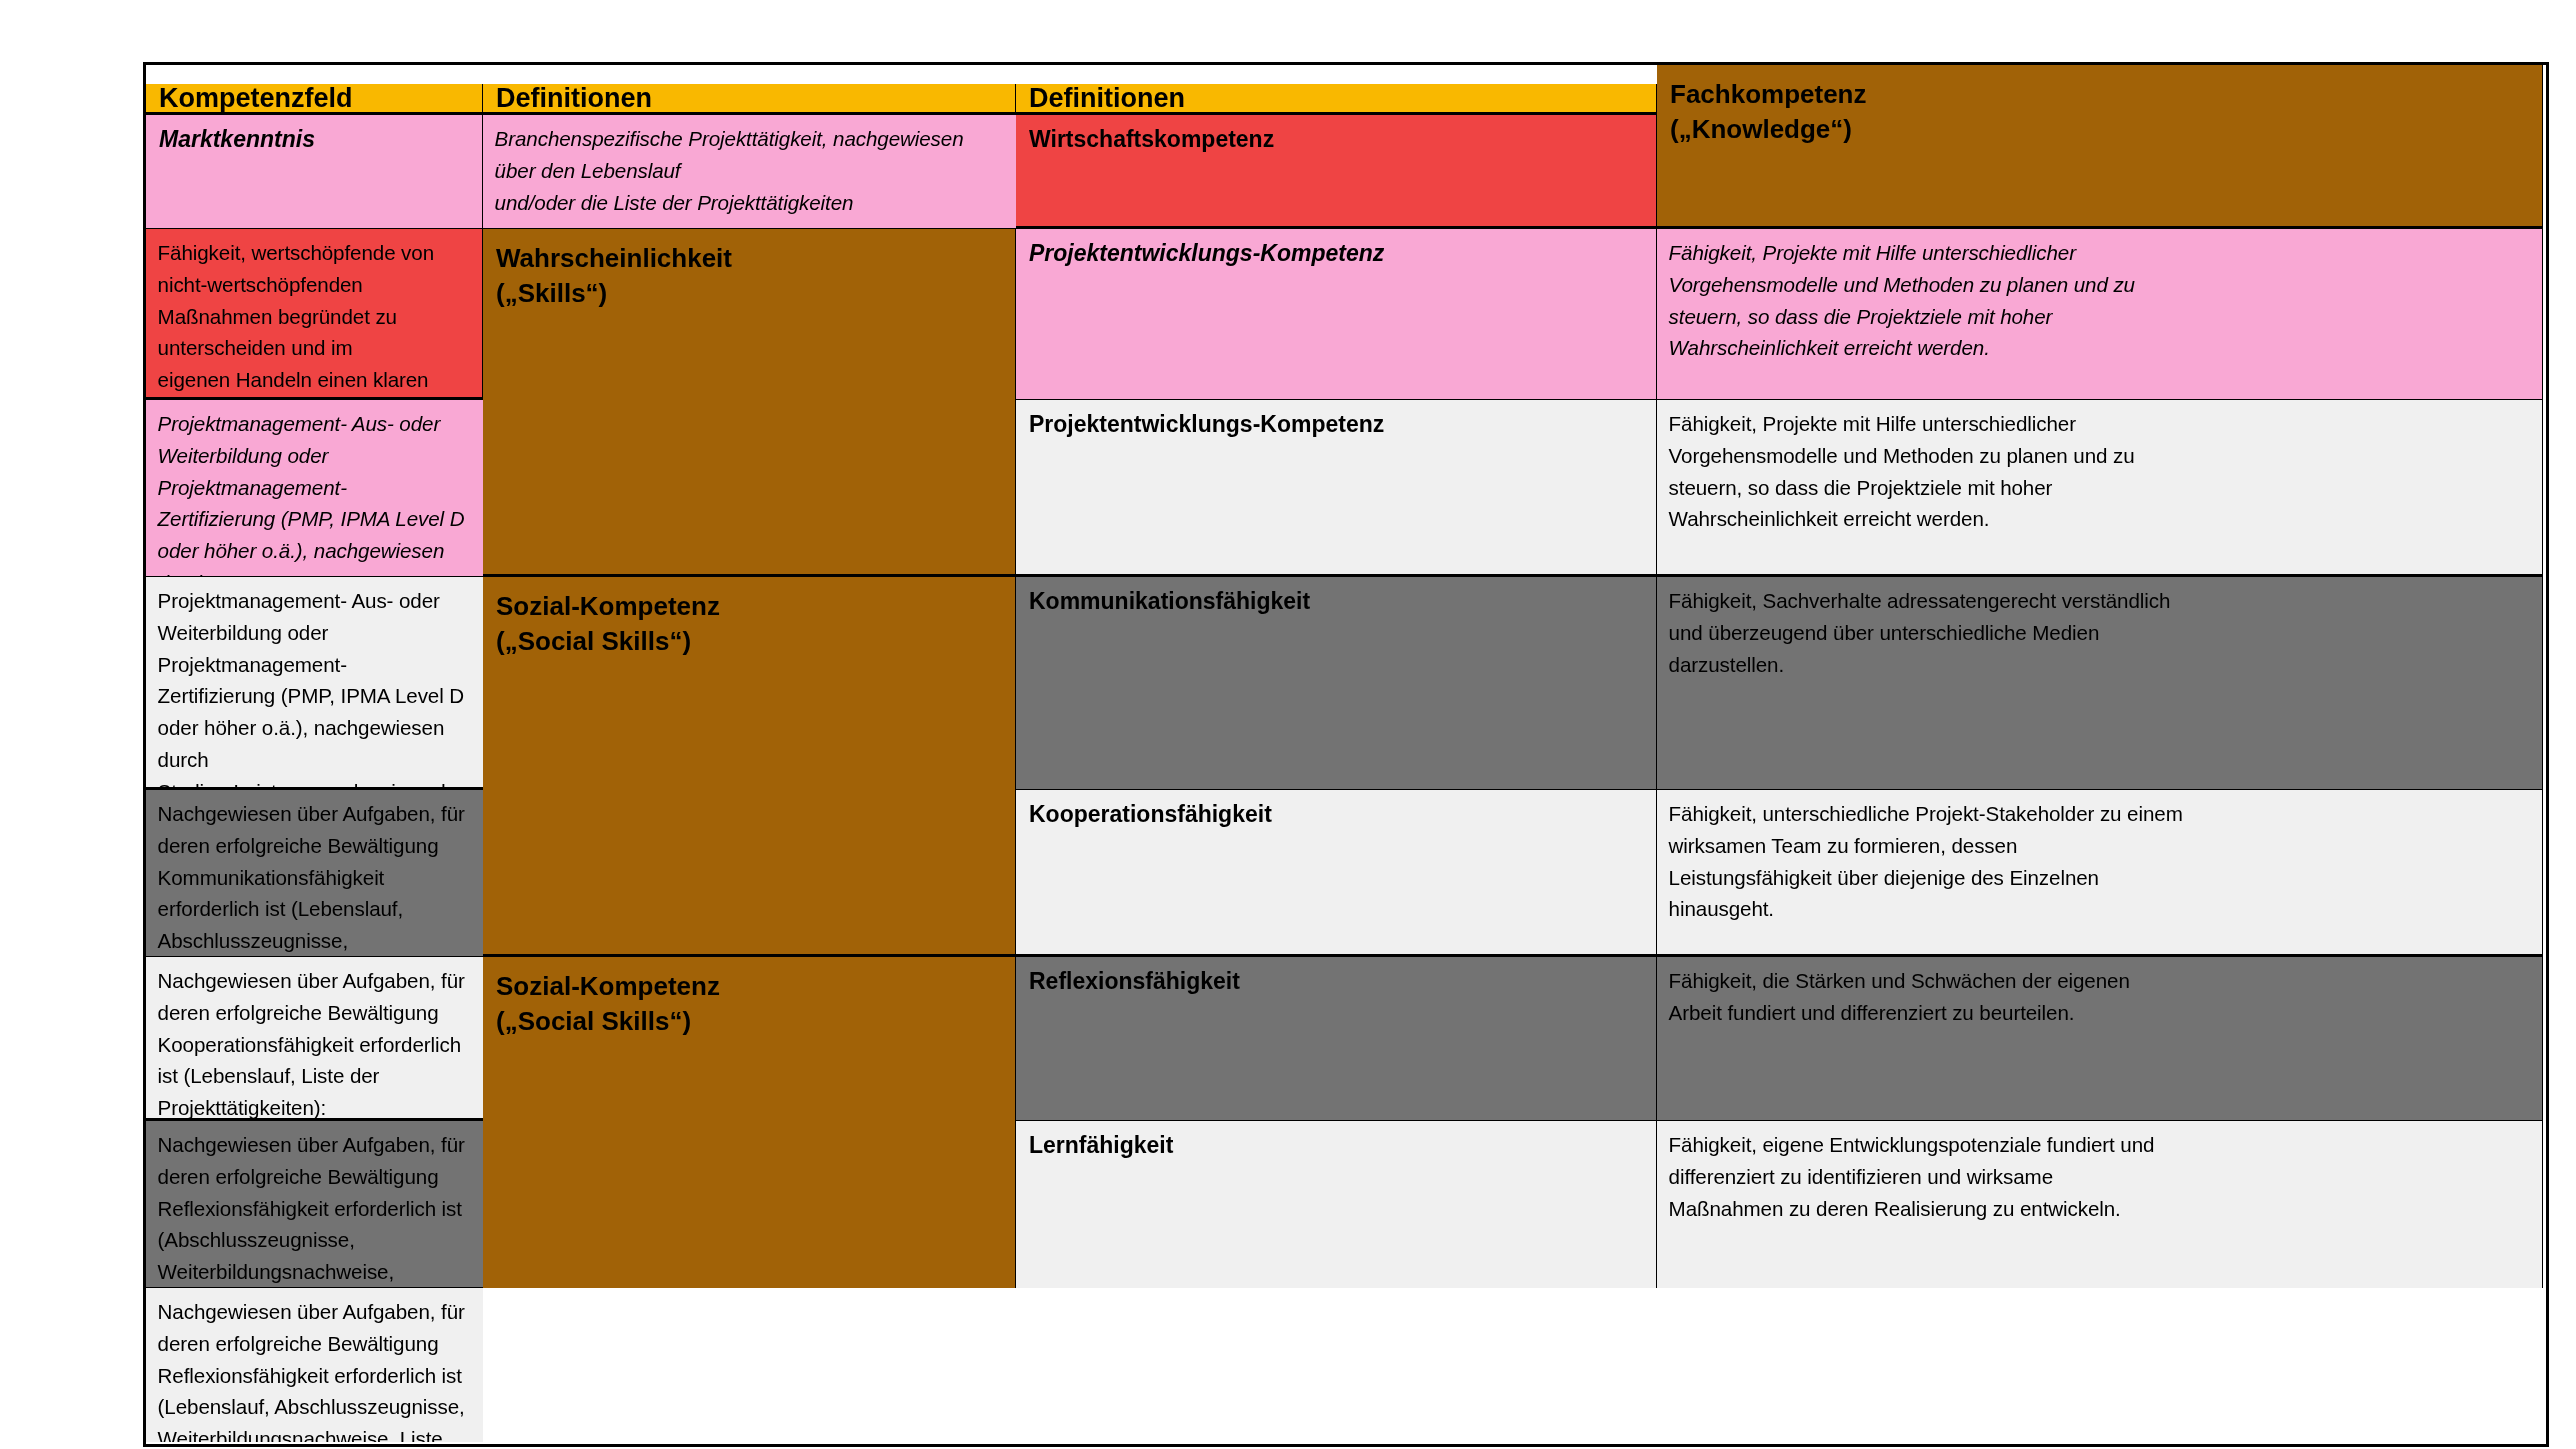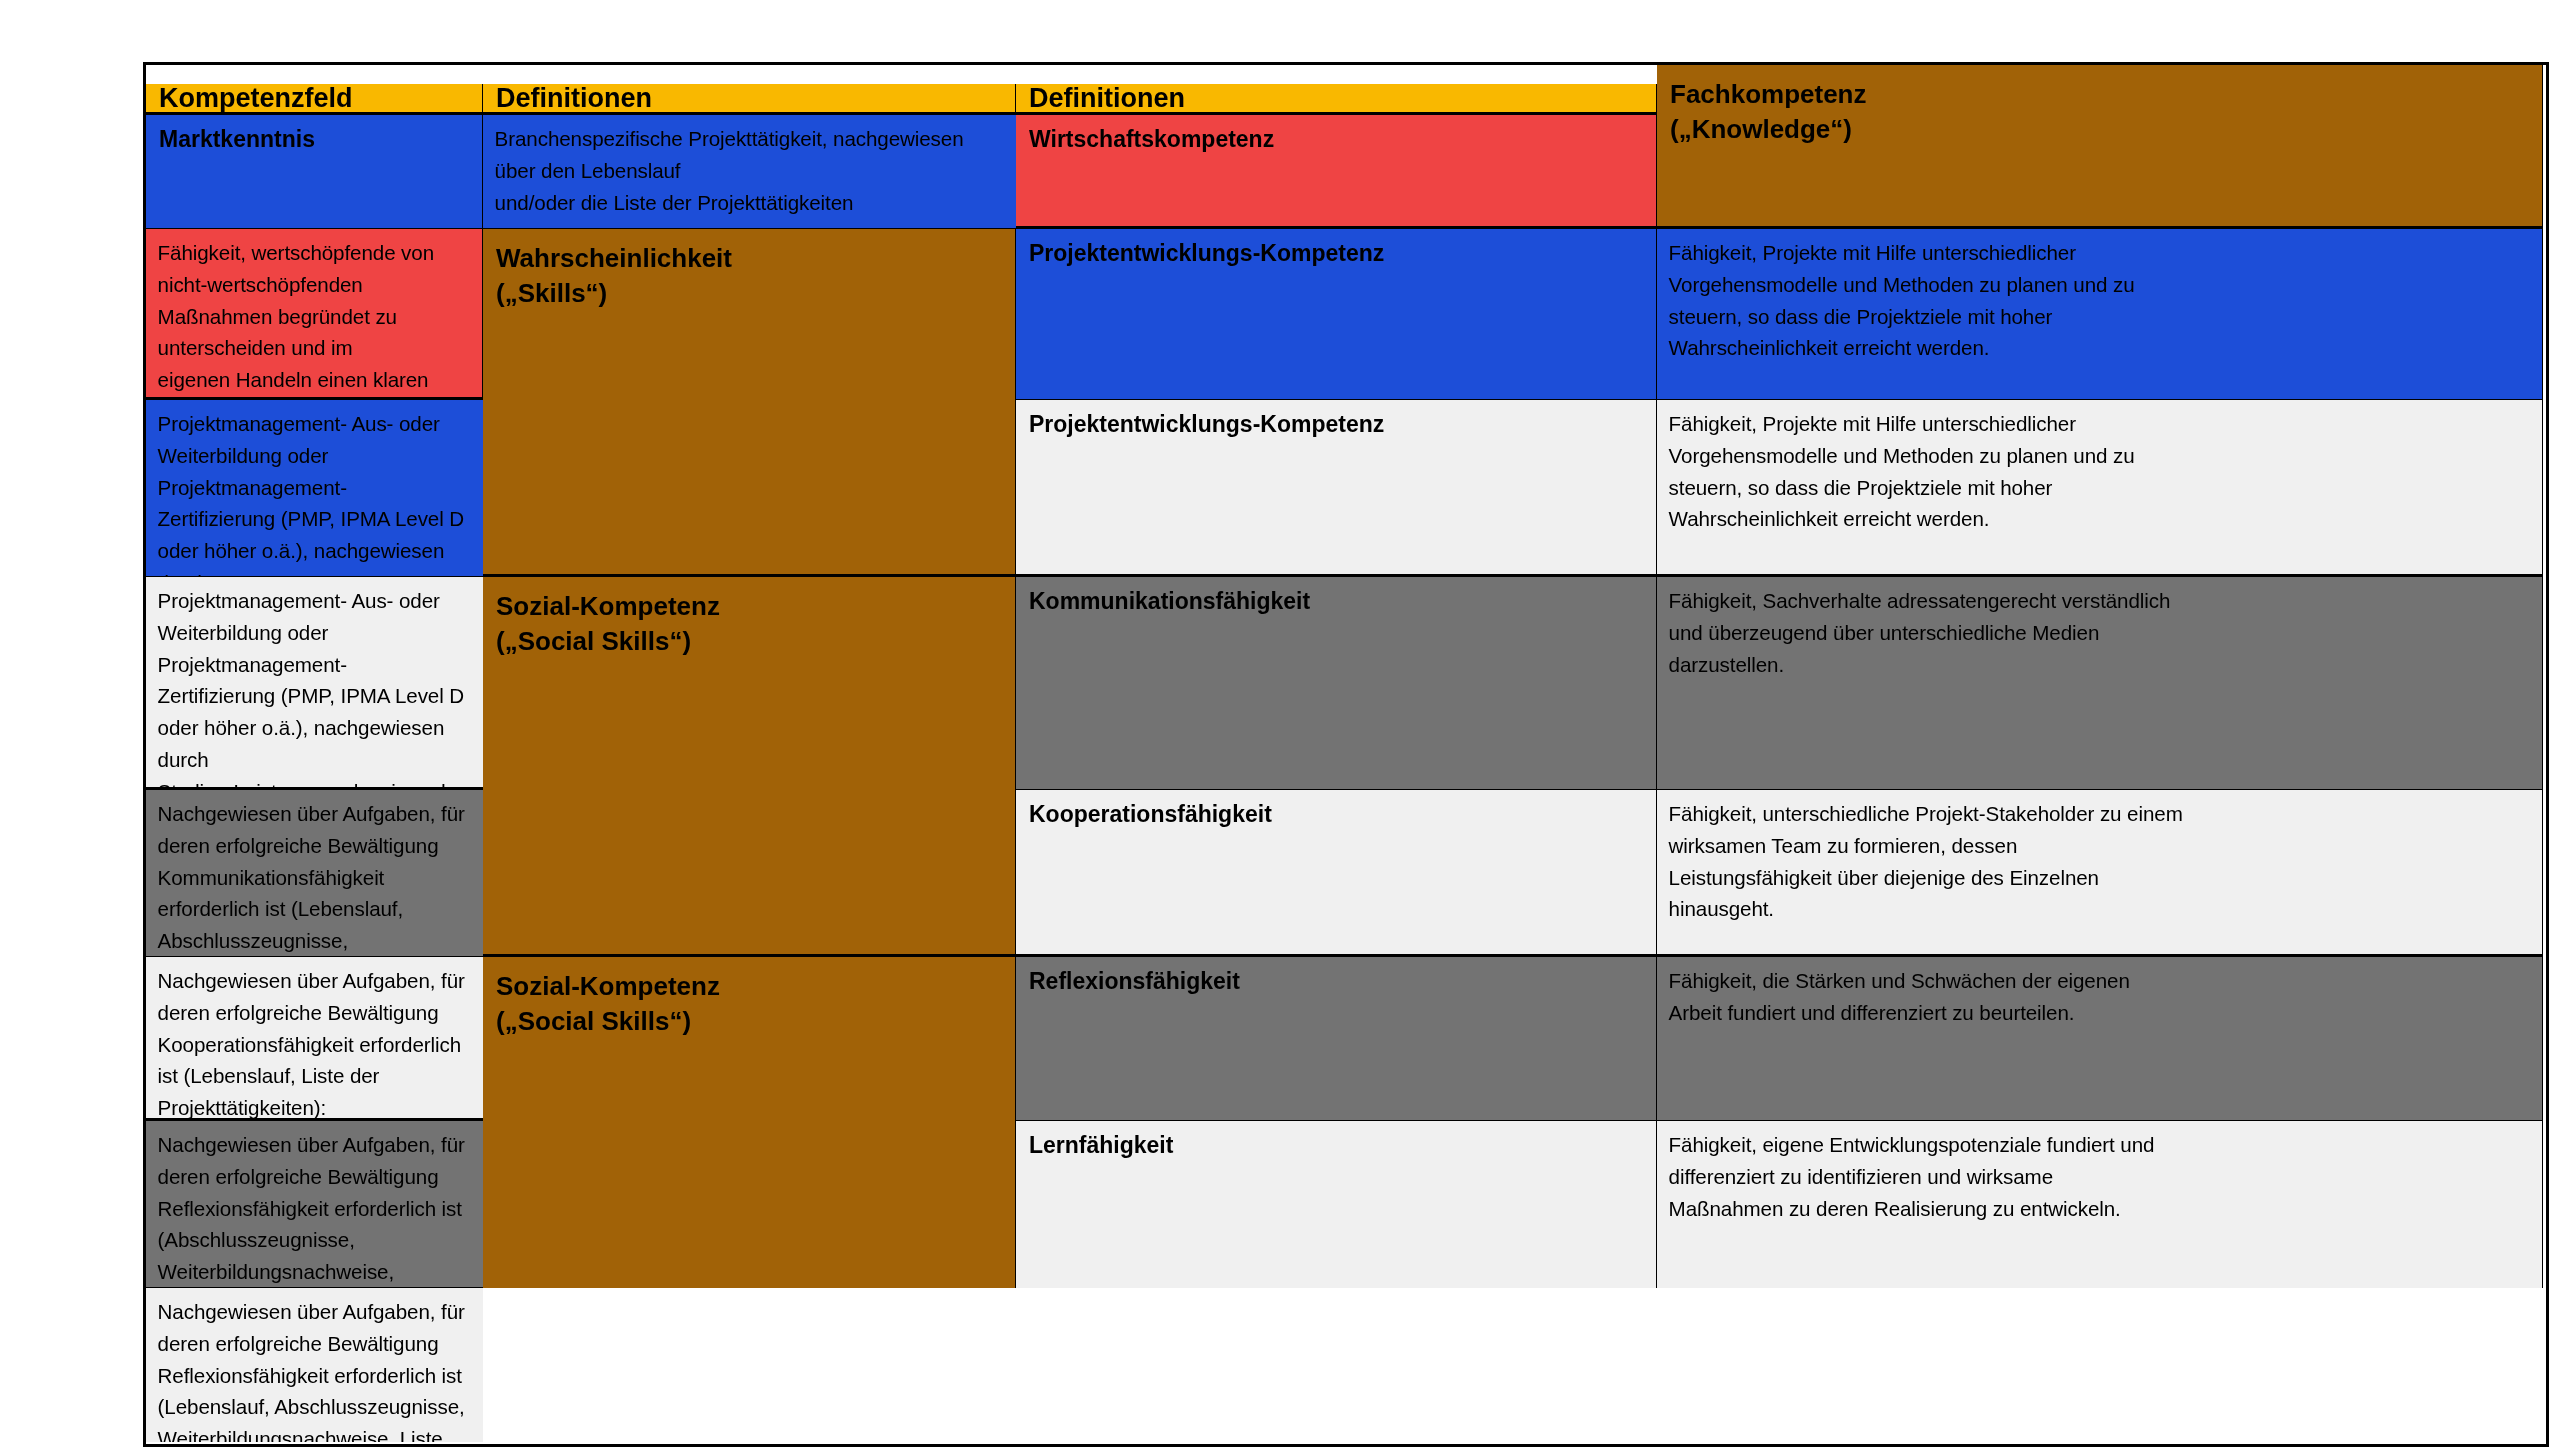--- a/index.html
+++ b/index.html
@@ -51,21 +51,21 @@
     font-weight:bold;font-size:23px;line-height:1.25;
   }
   
   .bodycell{
     padding:7.7px 11.6px 0 11.6px;
     font-size:20.6px;line-height:1.55;
     white-space:pre-line;
     letter-spacing:-0.1px;
   }
   
-  .bg-cream-l{background:#1d4ed8;}
+  .bg-cream-l{background:#f9a8d4;font-style:italic;}
   .bg-cream-d{background:#737373;}
   .bg-gray-d{background:#ef4444;}
   .bg-gray-l{background:#F0F0F0;}
 </style>
 </head>
 <body>
 
 <div class="tbl">
 
   <div class="cell hcell bb-thick">Kompetenzfeld</div>

